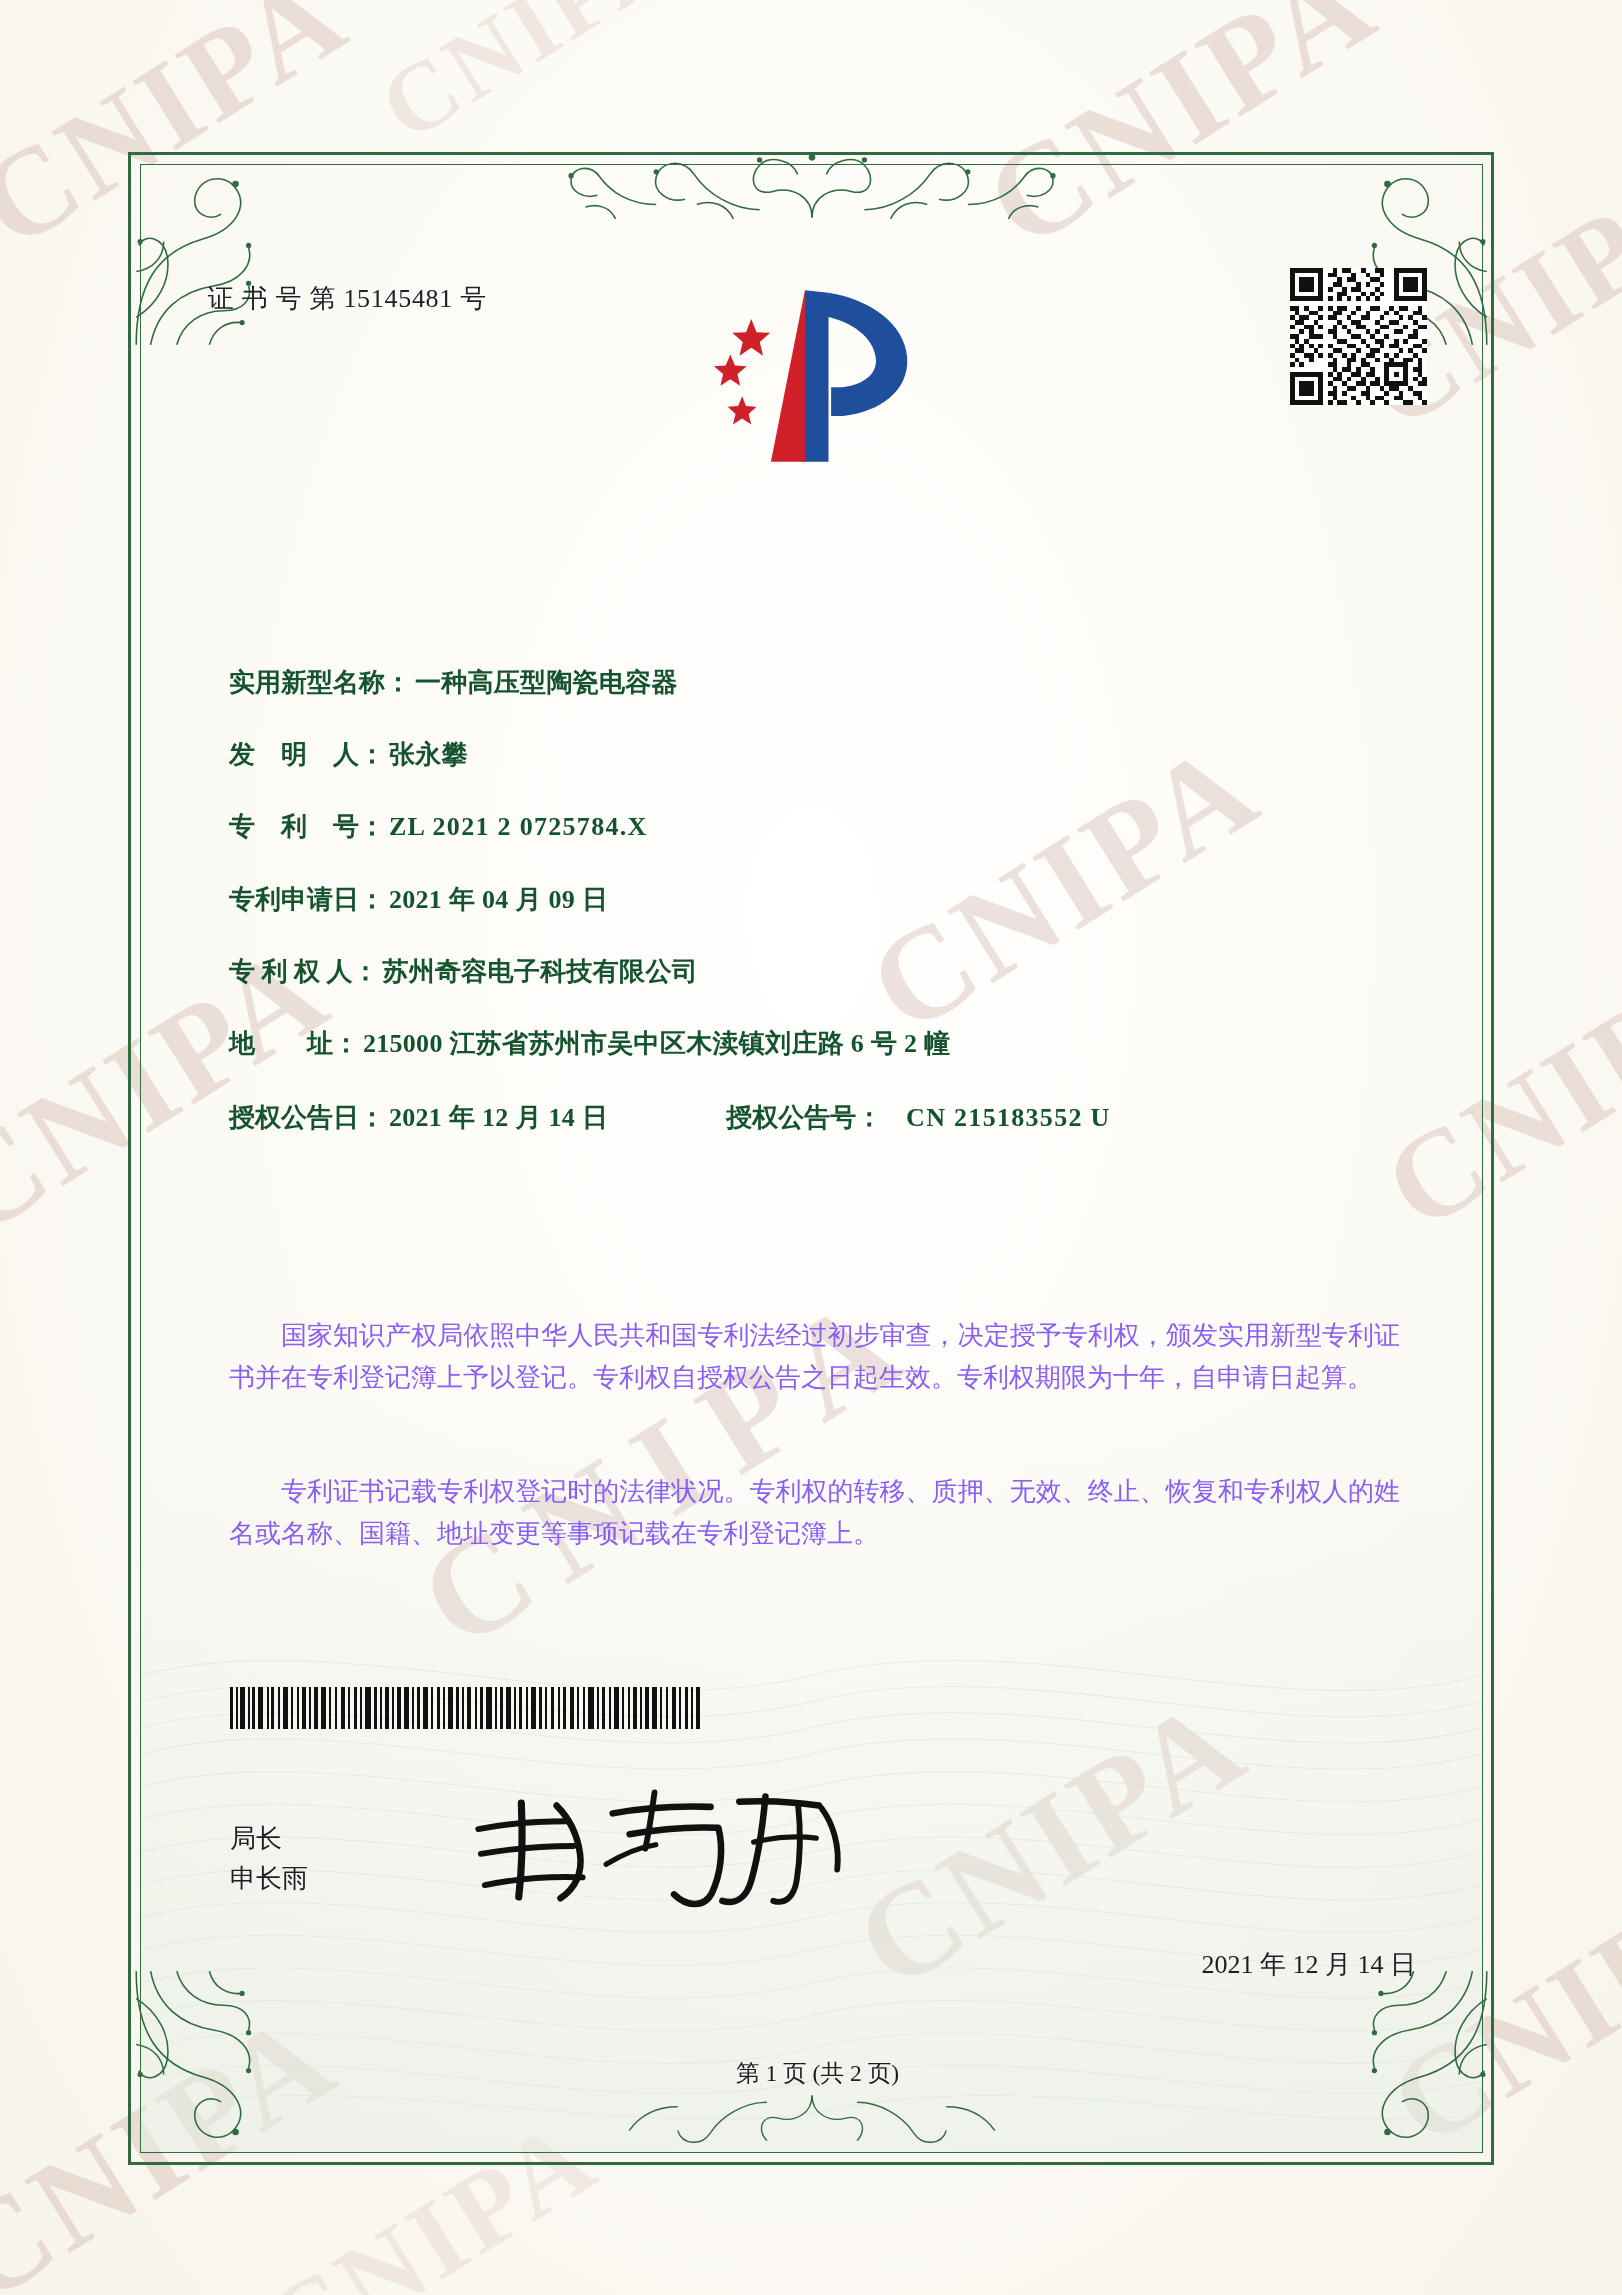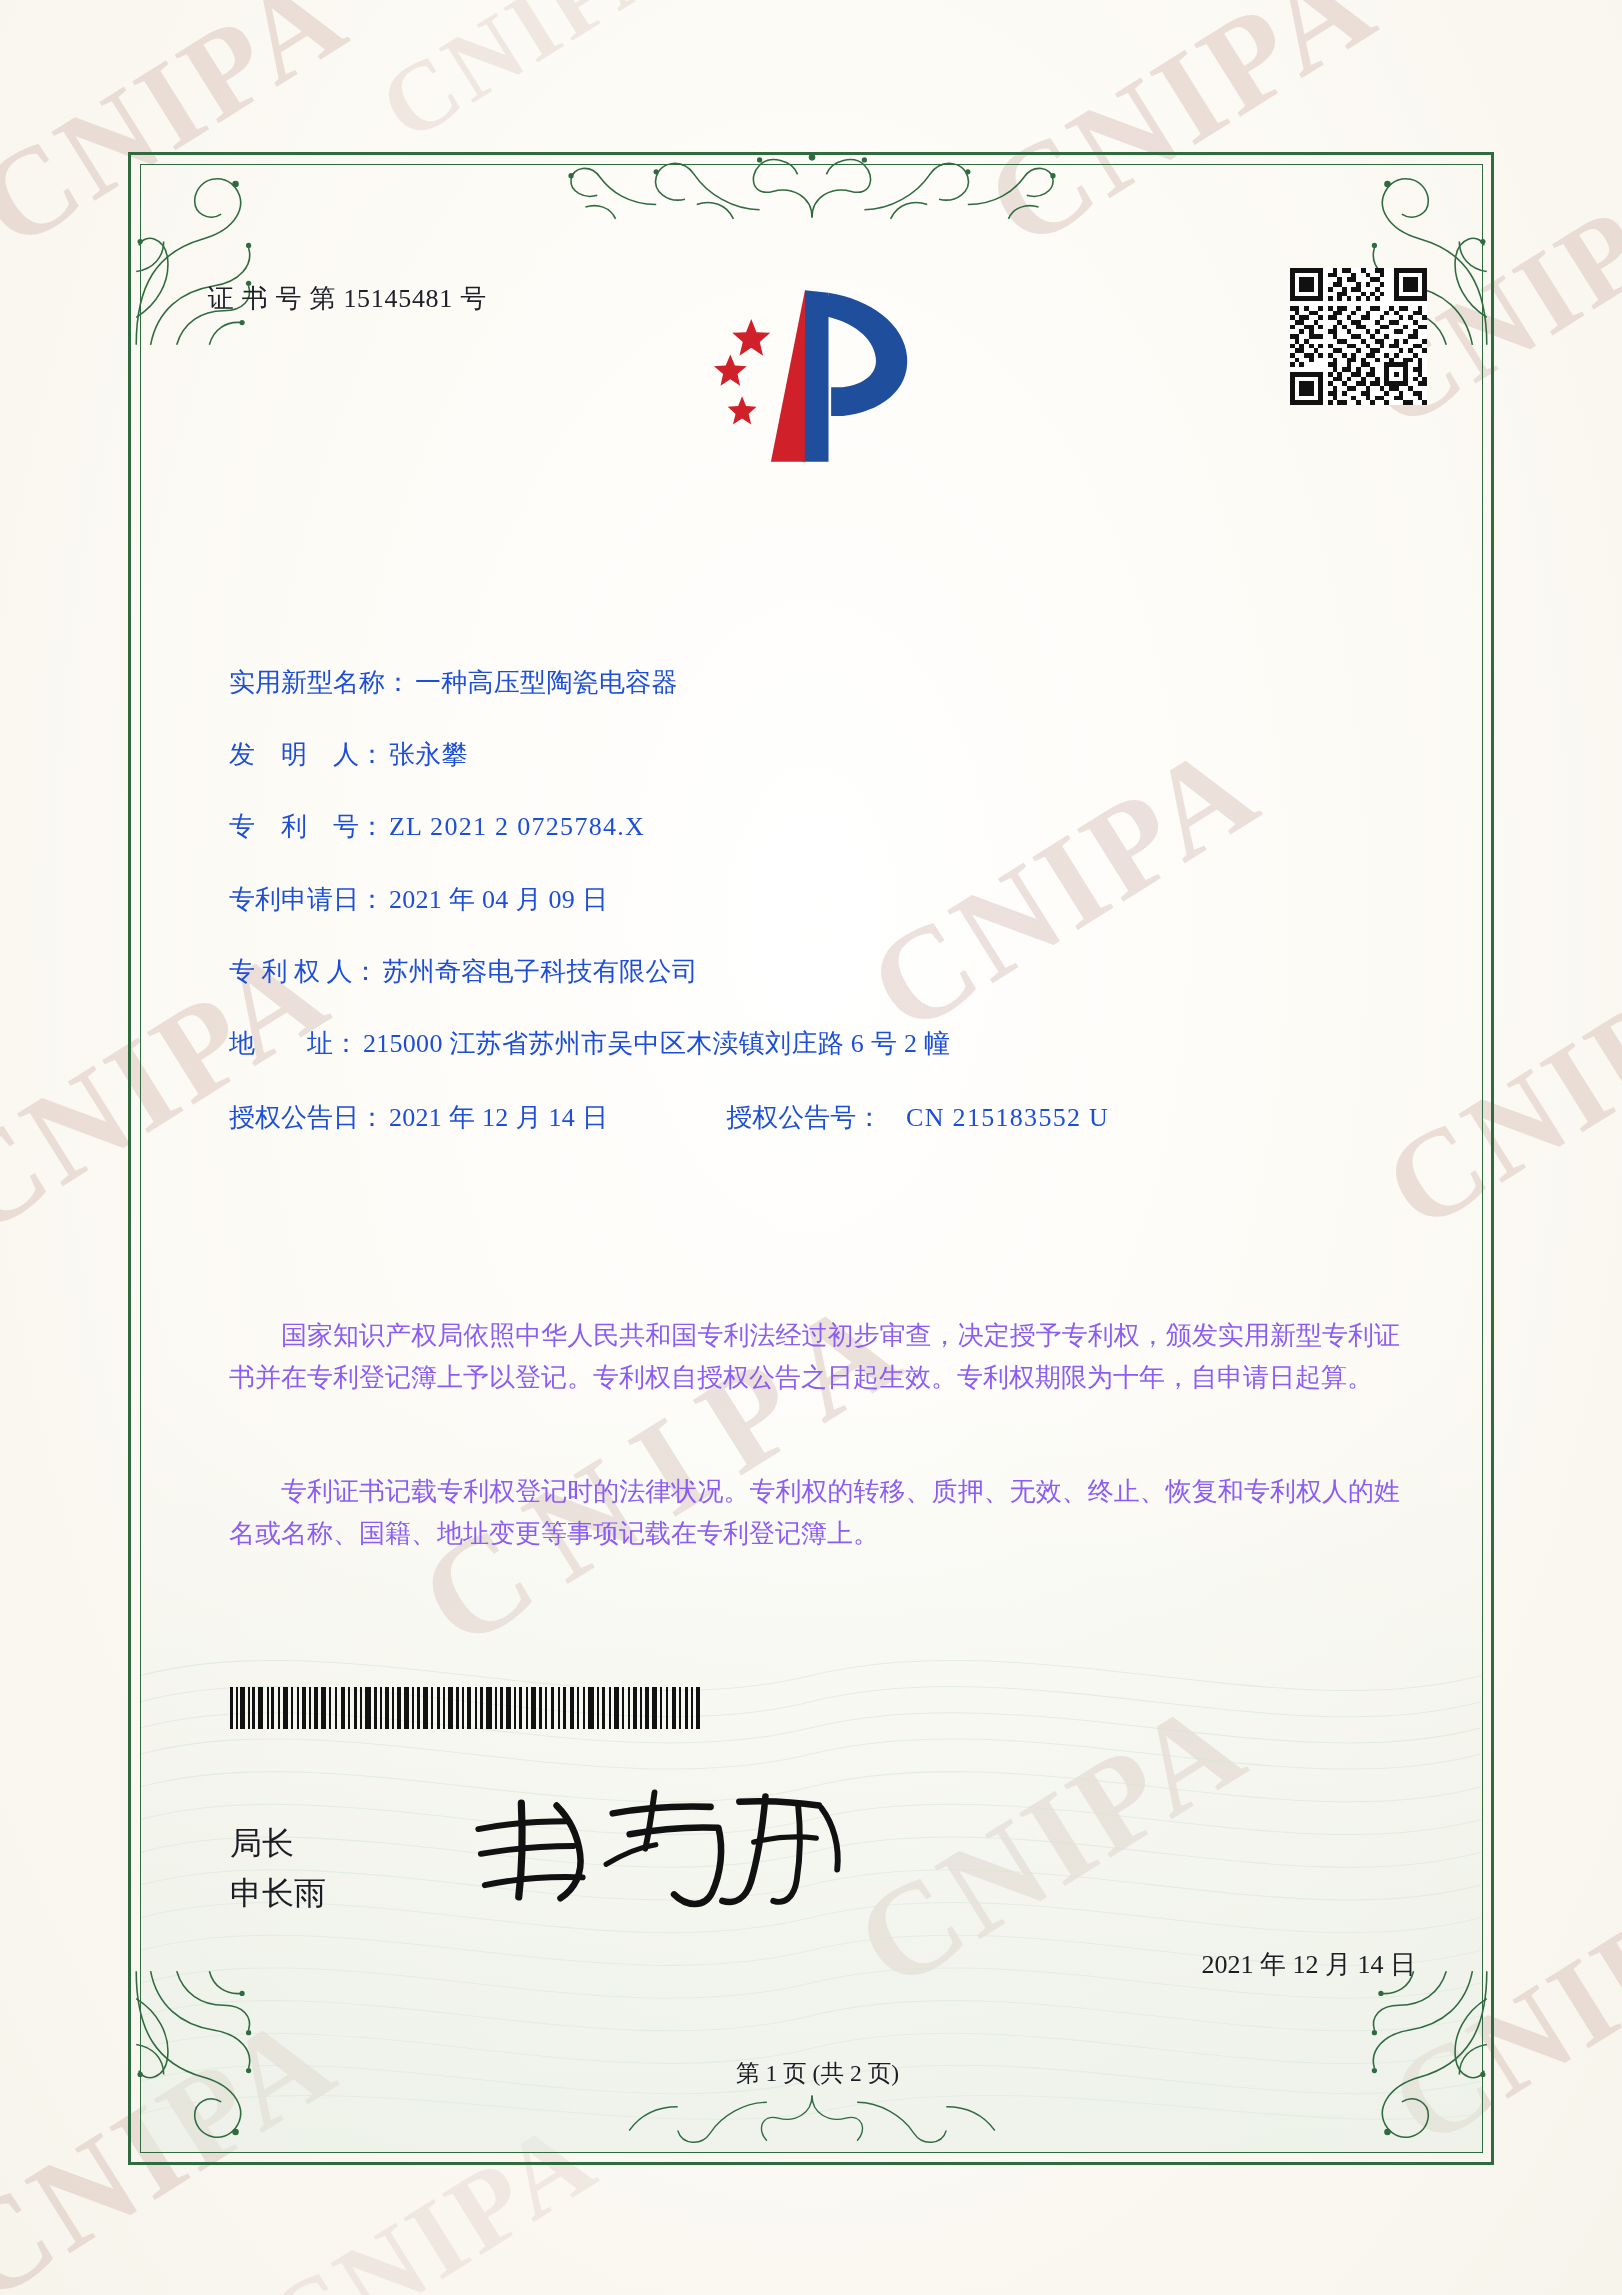--- a/index.html
+++ b/index.html
@@ -123,21 +123,22 @@
     letter-spacing: 5.2px;
     font-family: "DejaVu Serif", "Liberation Serif", serif;
   }
 
   .fields {
     position: absolute;
     left: 229px;
     top: 667px;
     width: 1178px;
     font-size: 26px;
-    color: #1d4ed8;
+    color: #14532d;
+    font-weight: bold;
   }
   .field-row {
     display: flex;
     align-items: baseline;
     margin-bottom: 41px;
     line-height: 1.2;
   }
   .f-label {
     white-space: pre;
     flex: 0 0 auto;
@@ -179,21 +180,21 @@
     left: 230px;
     top: 1687px;
     height: 42px;
     width: 471px;
   }
 
   .sign-block {
     position: absolute;
     left: 230px;
     top: 1819px;
-    font-size: 32px;
+    font-size: 26px;
     color: #1c1c24;
     line-height: 1.55;
   }
   .signature {
     position: absolute;
     left: 458px;
     top: 1786px;
     width: 406px;
     height: 124px;
   }

